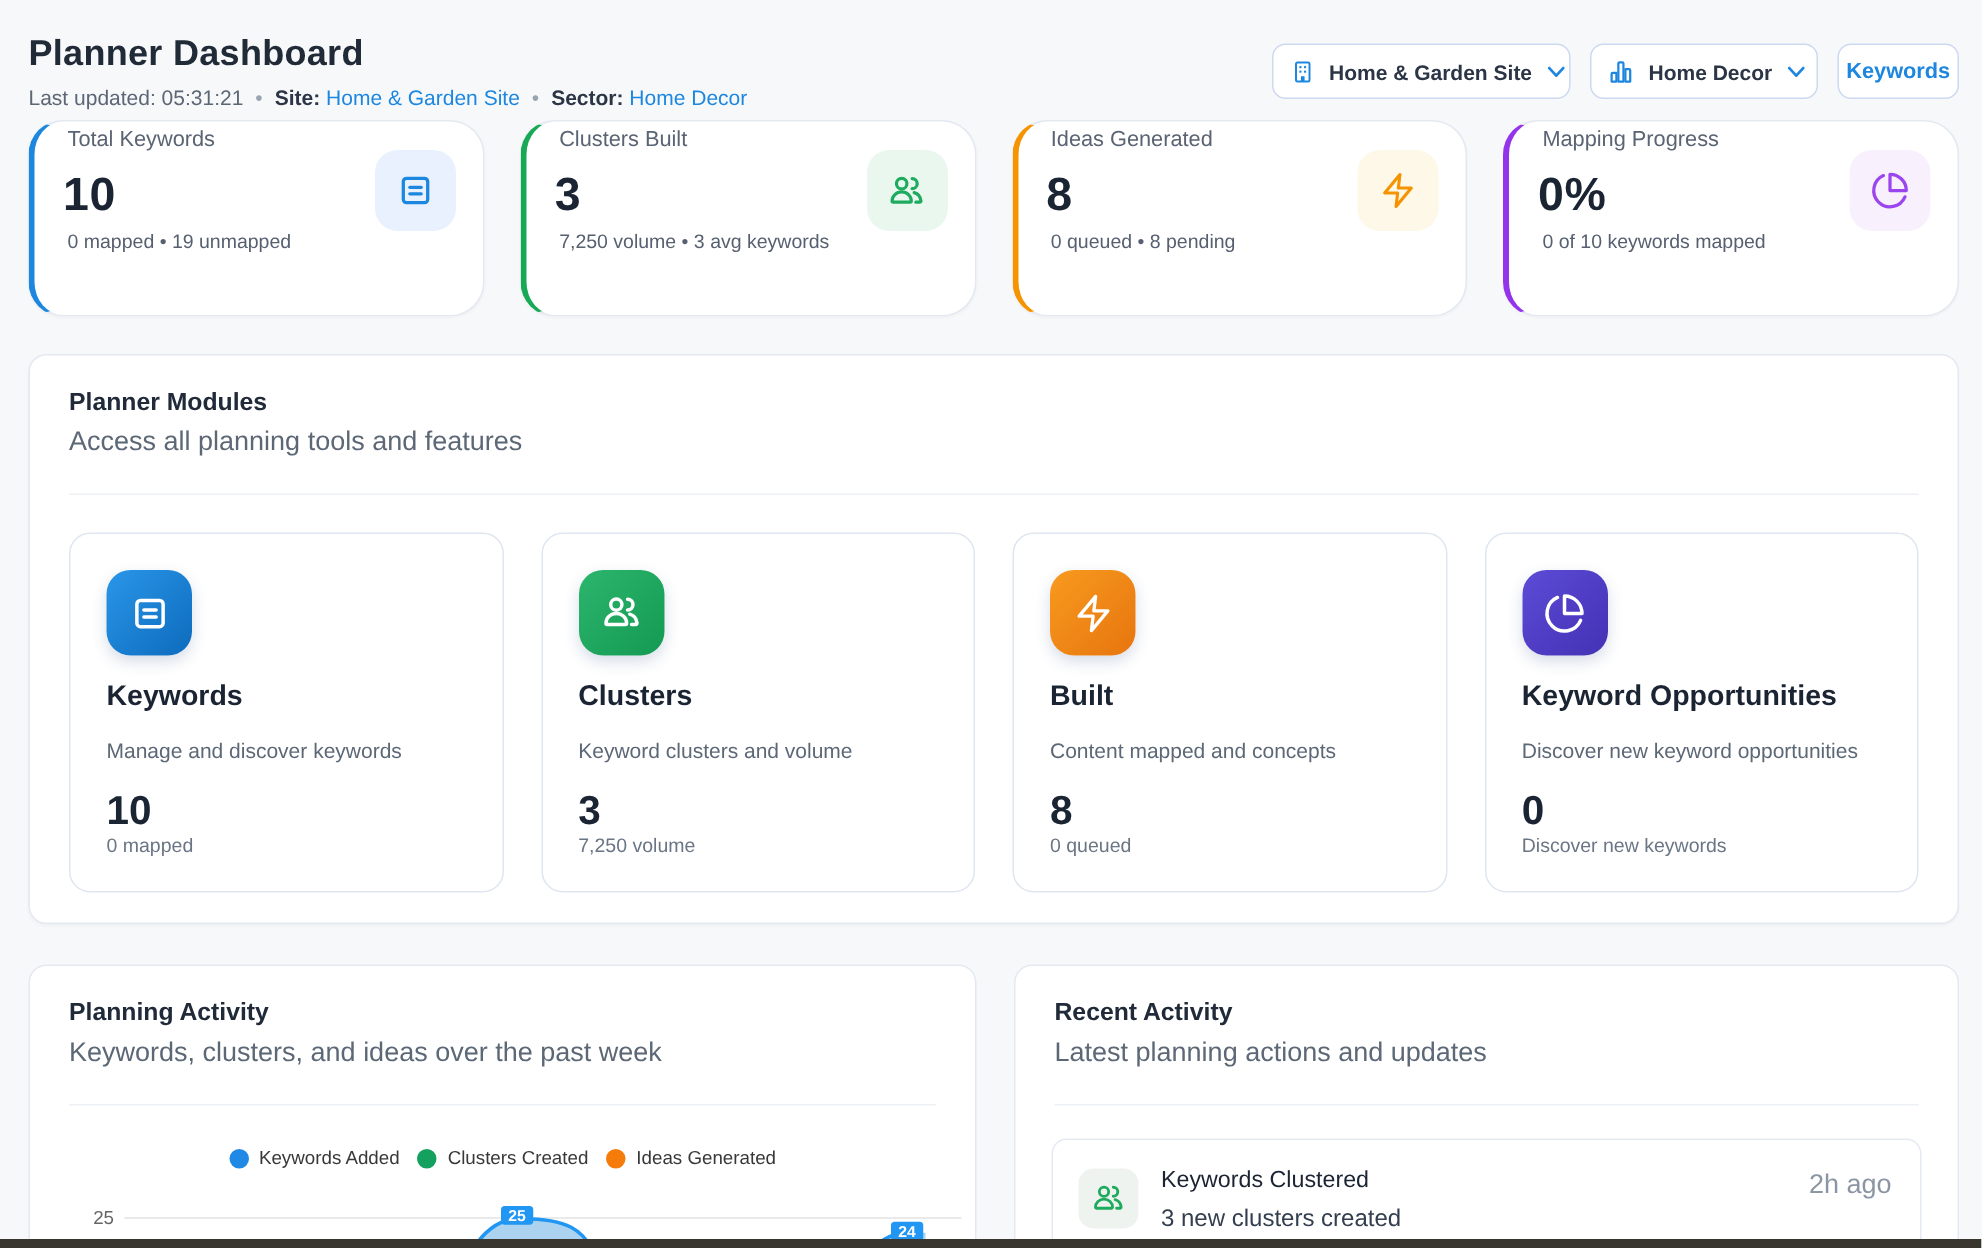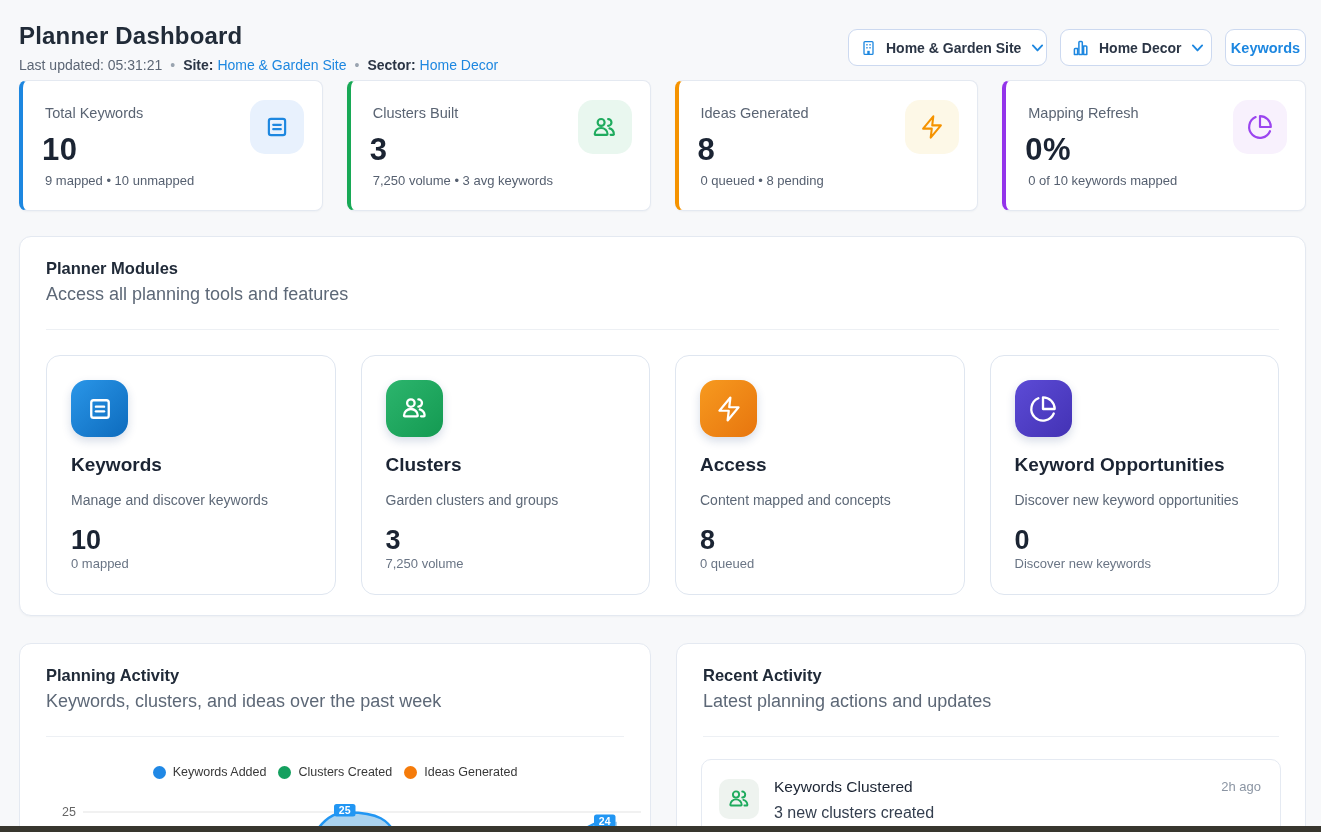--- a/index.html
+++ b/index.html
@@ -17,21 +17,21 @@
 .controls { position:absolute; top:29px; right:15px; display:flex; gap:13px; }
 .btn { height:37px; background:#fff; border:1px solid #ccd9f0; border-radius:9px; display:flex; align-items:center; font-size:14px; font-weight:700; color:#2b3545; padding:0 12px; white-space:nowrap; }
 .btn svg { flex:0 0 auto; }
 .btn .lbl { margin:0 10px; }
 .btn-site { width:199px; }
 .btn-sector { width:152px; }
 .btn-refresh { width:81px; justify-content:center; color:#1d87e0; font-weight:700; font-size:14.5px; }
 
 
 .stats { position:absolute; left:19px; top:80px; width:1287px; display:grid; grid-template-columns:repeat(4,1fr); gap:24px; }
-.stat { position:relative; background:#fff; border:1px solid #e4e9f1; border-left:4px solid #1d87e0; border-radius:8px; height:131px; padding:24px 0 0 22px; box-shadow:0 1px 2px rgba(20,40,80,0.04); }
+.stat { position:relative; background:#fff; border:1px solid #e4e9f1; border-left:4px solid #1d87e0; border-radius:23px; height:131px; padding:4px 0 0 22px; box-shadow:0 1px 2px rgba(20,40,80,0.04); }
 .stat .t { font-size:14.5px; color:#5a6473; }
 .stat .n { font-size:31px; font-weight:700; color:#1b2433; margin-top:11px; letter-spacing:0.5px; margin-left:-3px; }
 .stat .s { font-size:13px; color:#566070; margin-top:5px; }
 .stat .ic { position:absolute; top:19px; right:18px; width:54px; height:54px; border-radius:15px; display:flex; align-items:center; justify-content:center; }
 .stat.green { border-left-color:#18a956; }
 .stat.orange { border-left-color:#f59300; }
 .stat.purple { border-left-color:#9333ea; }
 .bg-blue { background:#e8f1fd; }
 .bg-green { background:#e9f7ef; }
 .bg-yellow { background:#fdf8e7; }
@@ -59,21 +59,21 @@
 .bottom { position:absolute; left:19px; top:643px; width:1287px; display:grid; grid-template-columns:632px 630px; gap:25px; }
 .bcard { background:#fff; border:1px solid #e4e9f1; border-radius:12px; height:260px; position:relative; }
 .legend { position:absolute; top:121px; left:0; width:100%; display:flex; justify-content:center; gap:12px; font-size:12.5px; color:#383838; }
 .legend .li { display:flex; align-items:center; gap:7px; }
 .legend .d { width:13px; height:13px; border-radius:50%; }
 
 .activity-item { position:absolute; left:24px; right:24px; top:115px; border:1px solid #e5eaf2; border-radius:10px; height:120px; padding:18px 20px 0 17px; }
 .activity-item .aic { position:absolute; left:17px; top:19px; width:40px; height:40px; background:#eef3ef; border-radius:10px; display:flex; align-items:center; justify-content:center; }
 .activity-item .at { margin-left:55px; font-size:15.5px; font-weight:400; color:#1b2433; }
 .activity-item .ad { margin-left:55px; font-size:16px; color:#333e4e; margin-top:8px; }
-.activity-item .ago { position:absolute; right:19px; top:19px; font-size:13px; color:#8b95a3; }
+.activity-item .ago { position:absolute; right:19px; top:19px; font-size:18px; color:#8b95a3; }
 
 .darkbar { position:absolute; left:0; bottom:0; width:1321px; height:6px; background:#38362e; z-index:50; }
 </style>
 </head>
 <body>
 <div class="page">
   <h1>Planner Dashboard</h1>
   <div class="meta">Last updated: 05:31:21<span class="dot">•</span><b>Site:</b> <a>Home &amp; Garden Site</a><span class="dot">•</span><b>Sector:</b> <a>Home Decor</a></div>
 
   <div class="controls">
@@ -102,21 +102,21 @@
           <path d="M2 2.2 L7 7.6 L12 2.2"></path>
         </svg>
     </div>
     <div class="btn btn-refresh">Keywords</div>
   </div>
 
   <div class="stats">
     <div class="stat">
       <div class="t">Total Keywords</div>
       <div class="n">10</div>
-      <div class="s">9 mapped • 10 unmapped</div>
+      <div class="s">0 mapped • 19 unmapped</div>
       <div class="ic bg-blue">
           <svg width="26" height="26" viewBox="0 0 24 24" fill="none" stroke="#1d87e0" stroke-width="2" stroke-linecap="round" stroke-linejoin="round">
             <rect x="4.5" y="4.5" width="15" height="15" rx="2"></rect>
             <line x1="8.5" y1="10" x2="15.5" y2="10"></line>
             <line x1="8.5" y1="14" x2="15.5" y2="14"></line>
           </svg>
         </div>
     </div>
     <div class="stat green">
       <div class="t">Clusters Built</div>
@@ -135,21 +135,21 @@
       <div class="t">Ideas Generated</div>
       <div class="n">8</div>
       <div class="s">0 queued • 8 pending</div>
       <div class="ic bg-yellow">
           <svg width="26" height="26" viewBox="0 0 24 24" fill="none" stroke="#f59300" stroke-width="1.9" stroke-linejoin="round">
             <path d="M13.2 2.2 L3.8 13.5 h8 l-1 8.3 L20.2 10.5 h-8 z"></path>
           </svg>
         </div>
     </div>
     <div class="stat purple">
-      <div class="t">Mapping Refresh</div>
+      <div class="t">Mapping Progress</div>
       <div class="n">0%</div>
       <div class="s">0 of 10 keywords mapped</div>
       <div class="ic bg-purple">
           <svg width="26" height="26" viewBox="0 0 24 24" fill="none" stroke="#9b45ef" stroke-width="2" stroke-linecap="round" stroke-linejoin="round">
             <path d="M21.21 15.89A10 10 0 1 1 8 2.83"></path>
             <path d="M22 12A10 10 0 0 0 12 2v10z"></path>
           </svg>
         </div>
     </div>
   </div>
@@ -177,31 +177,31 @@
       <div class="mod">
         <div class="mic g-green">
             <svg width="29" height="29" viewBox="0 0 24 24" fill="none" stroke="#fff" stroke-width="1.9" stroke-linecap="round" stroke-linejoin="round">
               <circle cx="9" cy="7.5" r="3.1"></circle>
               <path d="M3.3 17.8 a5.7 5.4 0 0 1 11.4 0 a0.7 0.7 0 0 1 -0.7 0.7 h-10 a0.7 0.7 0 0 1 -0.7 -0.7 z"></path>
               <path d="M15.2 10.5 a3 3 0 1 0 0 -6"></path>
               <path d="M16.4 12.8 c2.3 0.6 3.7 2.3 4 4.9 a0.7 0.7 0 0 1 -0.7 0.8 h-2.3"></path>
             </svg>
           </div>
         <div class="mt">Clusters</div>
-        <div class="md">Garden clusters and groups</div>
+        <div class="md">Keyword clusters and volume</div>
         <div class="mn">3</div>
         <div class="ms">7,250 volume</div>
       </div>
       <div class="mod">
         <div class="mic g-orange">
             <svg width="28" height="28" viewBox="0 0 24 24" fill="none" stroke="#fff" stroke-width="1.9" stroke-linejoin="round">
               <path d="M13.2 2.2 L3.8 13.5 h8 l-1 8.3 L20.2 10.5 h-8 z"></path>
             </svg>
           </div>
-        <div class="mt">Access</div>
+        <div class="mt">Built</div>
         <div class="md">Content mapped and concepts</div>
         <div class="mn">8</div>
         <div class="ms">0 queued</div>
       </div>
       <div class="mod">
         <div class="mic g-purple">
             <svg width="28" height="28" viewBox="0 0 24 24" fill="none" stroke="#fff" stroke-width="2" stroke-linecap="round" stroke-linejoin="round">
               <path d="M21.21 15.89A10 10 0 1 1 8 2.83"></path>
               <path d="M22 12A10 10 0 0 0 12 2v10z"></path>
             </svg>

